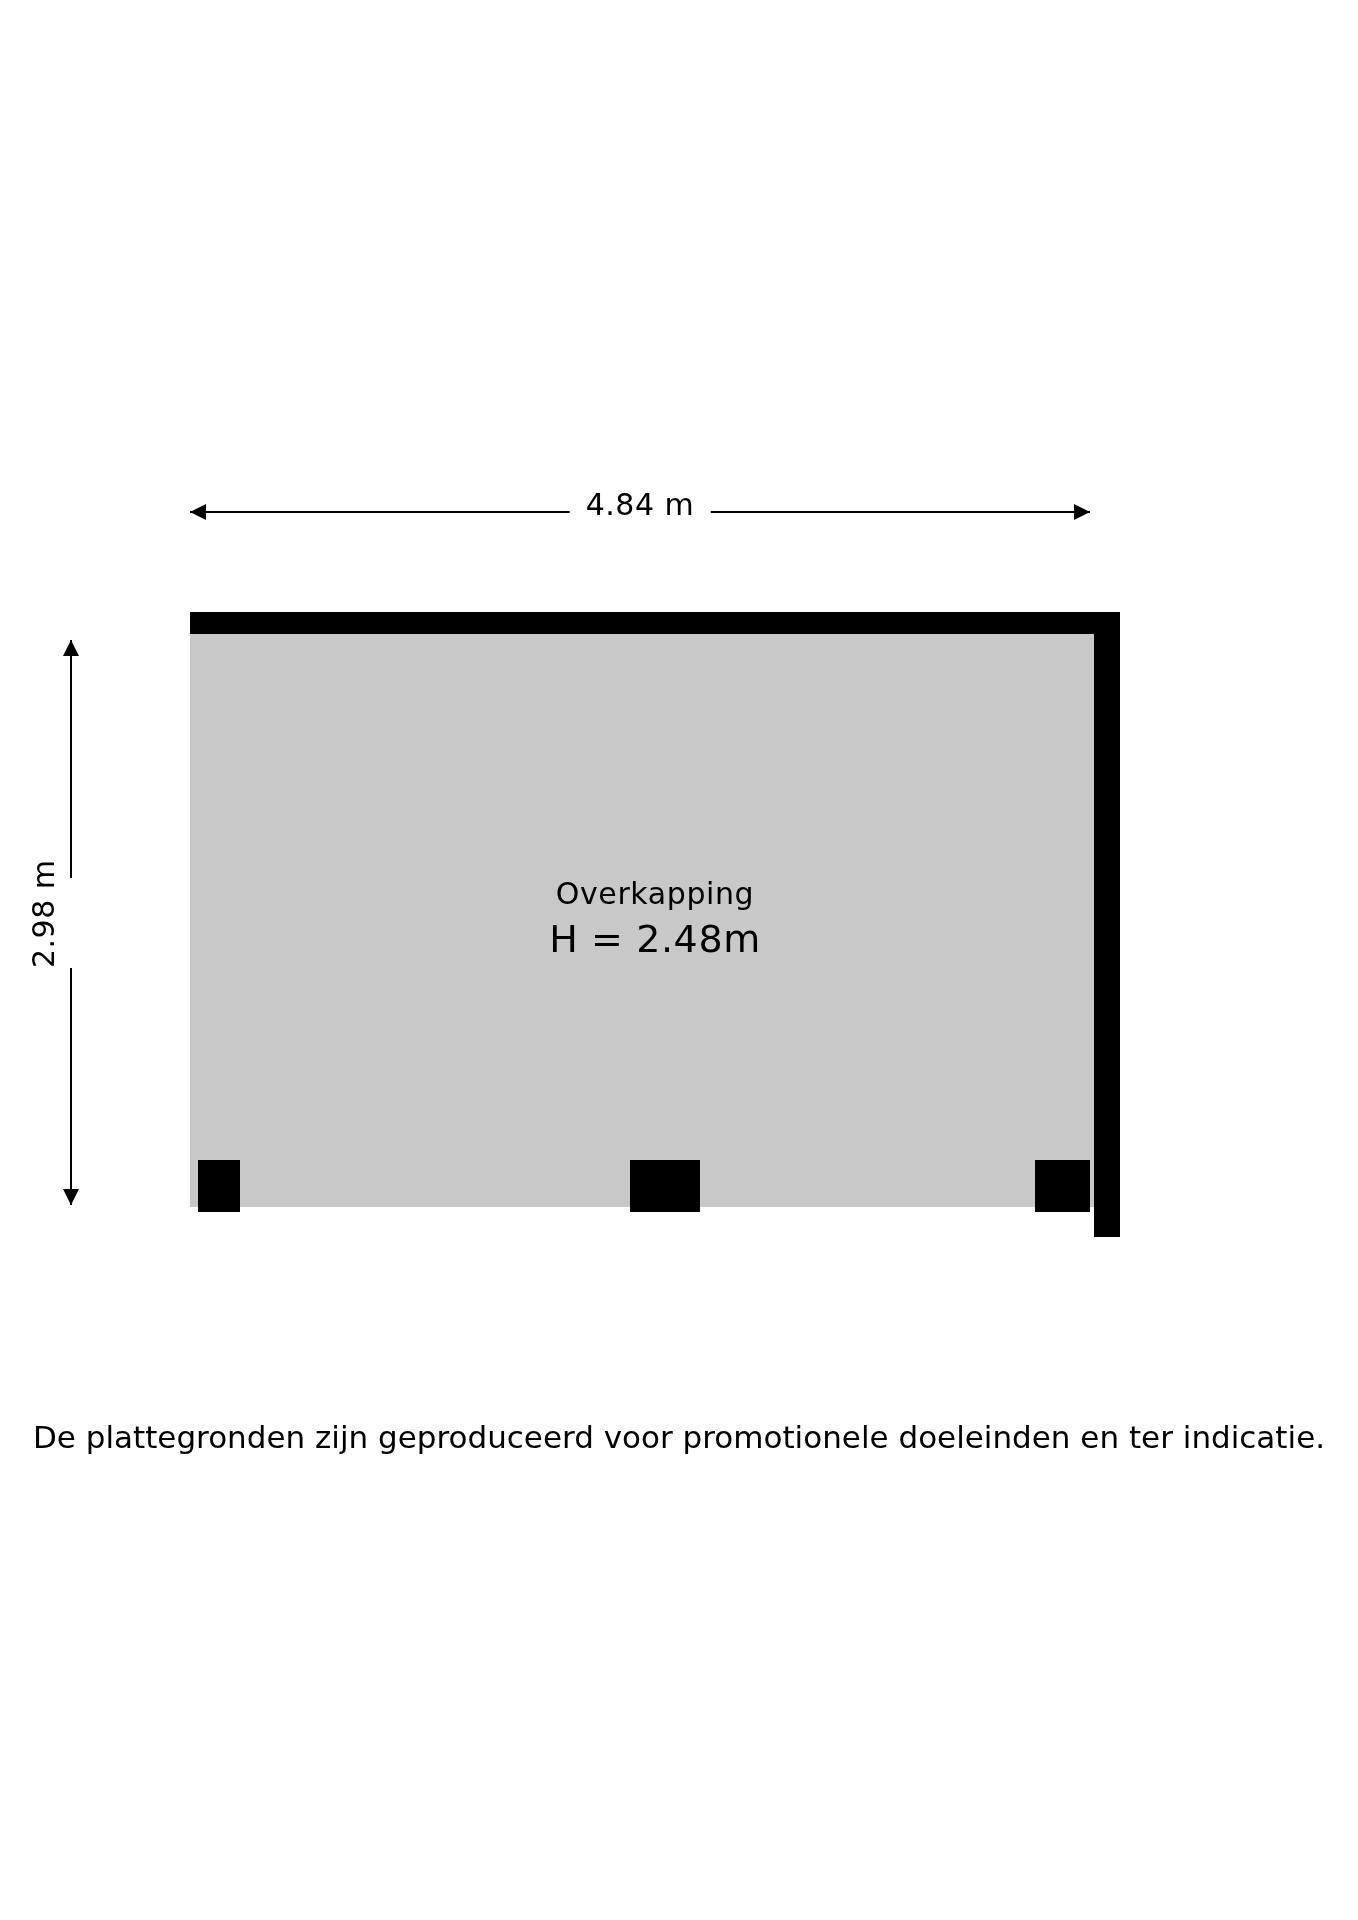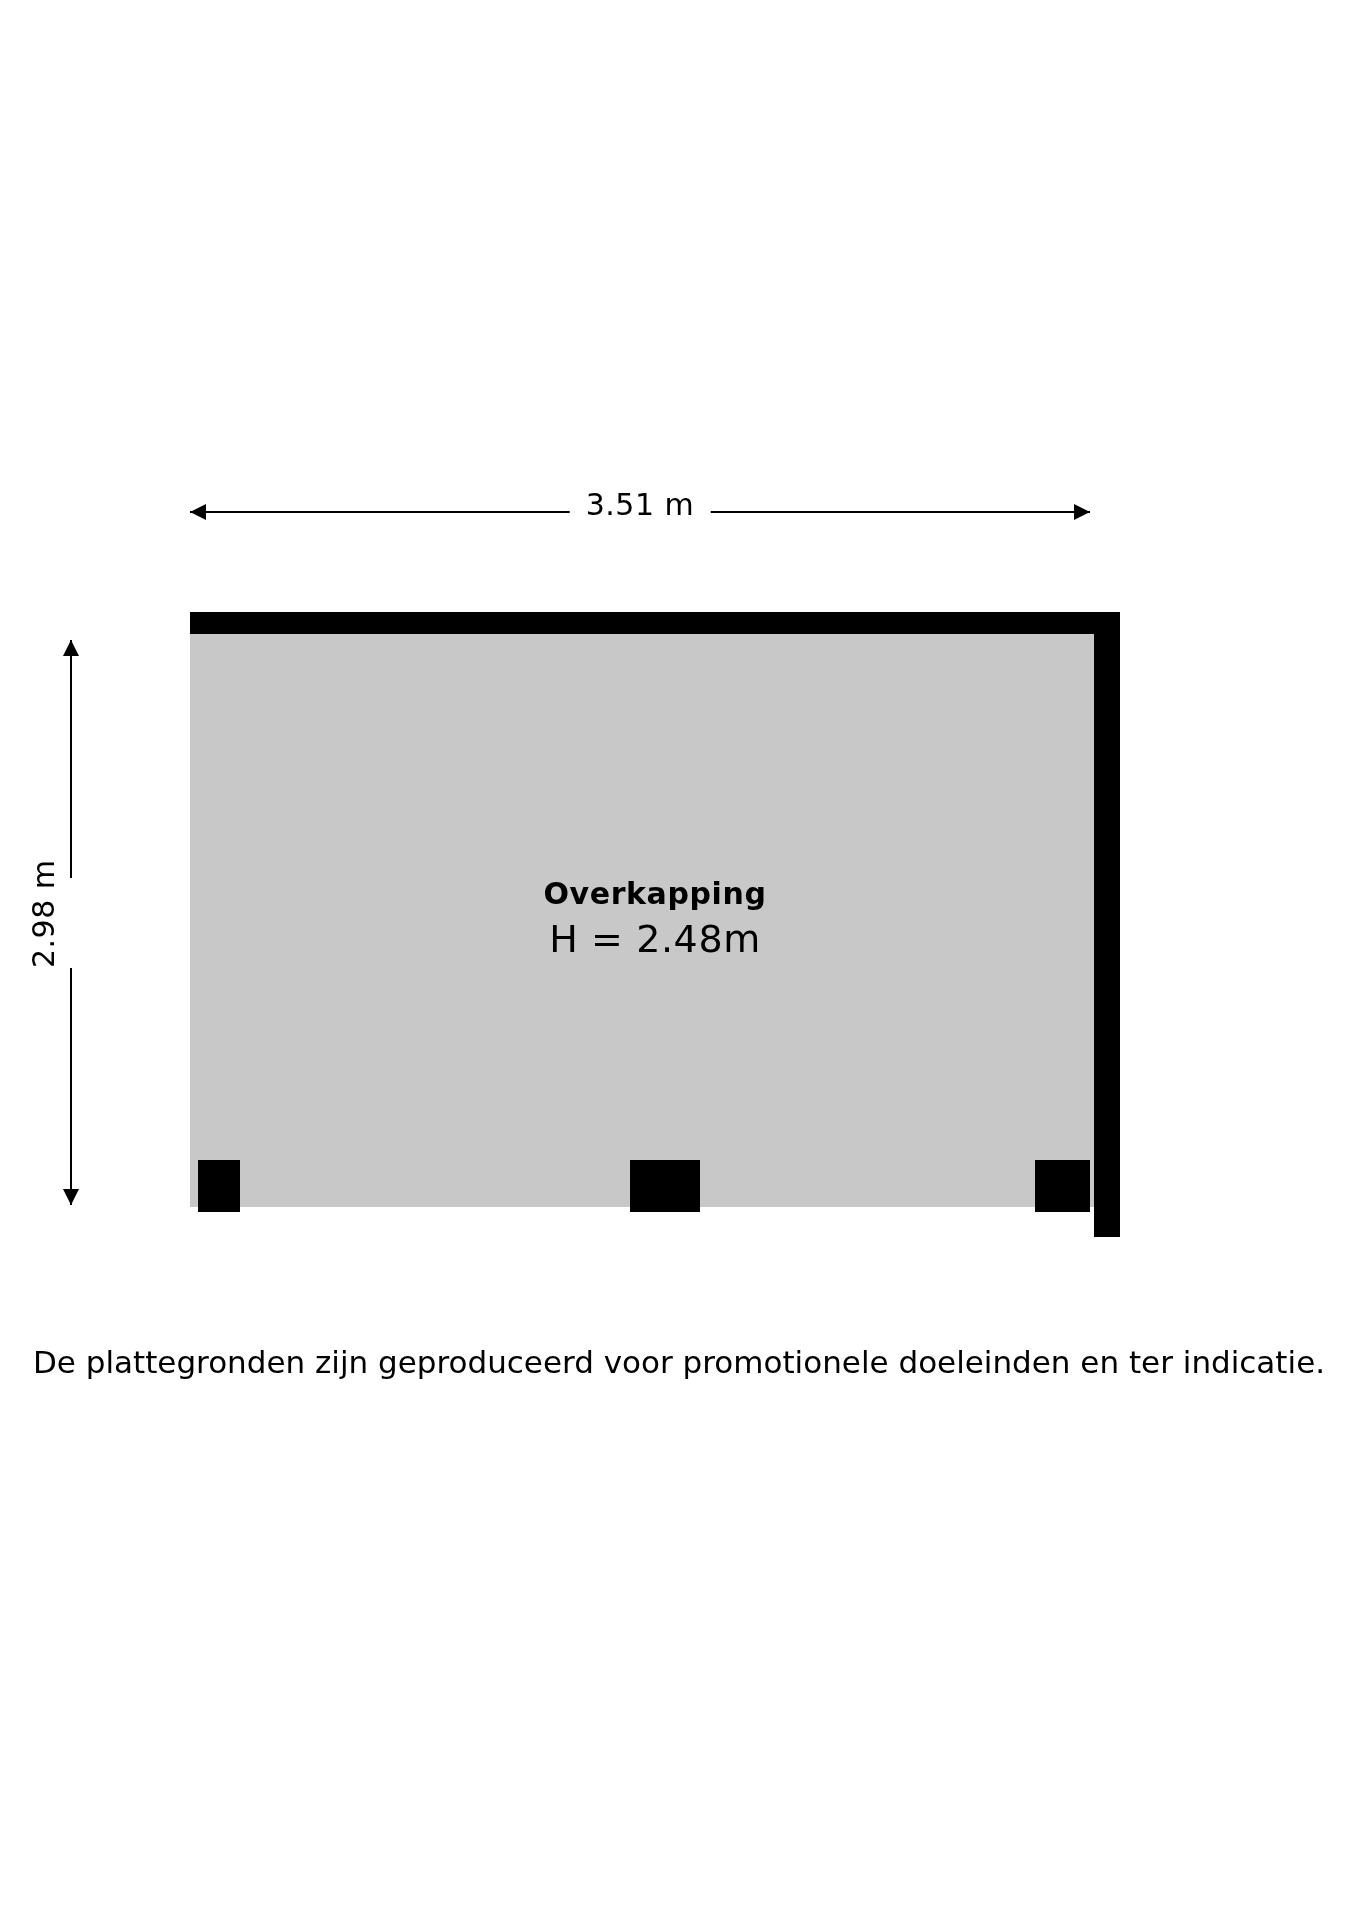--- a/index.html
+++ b/index.html
@@ -168,59 +168,58 @@
     left: 0;
     top: 262px;
     width: 930px;
     text-align: center;
     line-height: 1.32;
   }
   .room-label .name {
     display: block;
     font-size: 30px;
     letter-spacing: 0.6px;
-    font-weight: bold;
   }
   .room-label .area {
     display: block;
     font-size: 30px;
     letter-spacing: 0.6px;
   }
   .room-label .height {
     display: block;
     font-size: 38px;
     letter-spacing: 0.6px;
   }
 
   
   #disclaimer {
     position: absolute;
     left: 0;
-    top: 1340px;
+    top: 1415px;
     width: 1358px;
     text-align: center;
     font-size: 31px;
     line-height: 1.42;
   }
   #disclaimer .line1,
   #disclaimer .line2 {
     display: block;
     white-space: nowrap;
   }
 </style>
 </head>
 <body>
 
 <div id="floorplan">
 
   <div class="dim-top">
     <div class="line"></div>
     <div class="arrow-l"></div>
     <div class="arrow-r"></div>
-    <div class="label">3.51 m</div>
+    <div class="label">4.84 m</div>
   </div>
 
   <div class="dim-left">
     <div class="line"></div>
     <div class="arrow-t"></div>
     <div class="arrow-b"></div>
     <div class="label">2.98 m</div>
   </div>
 
   <div class="room">

